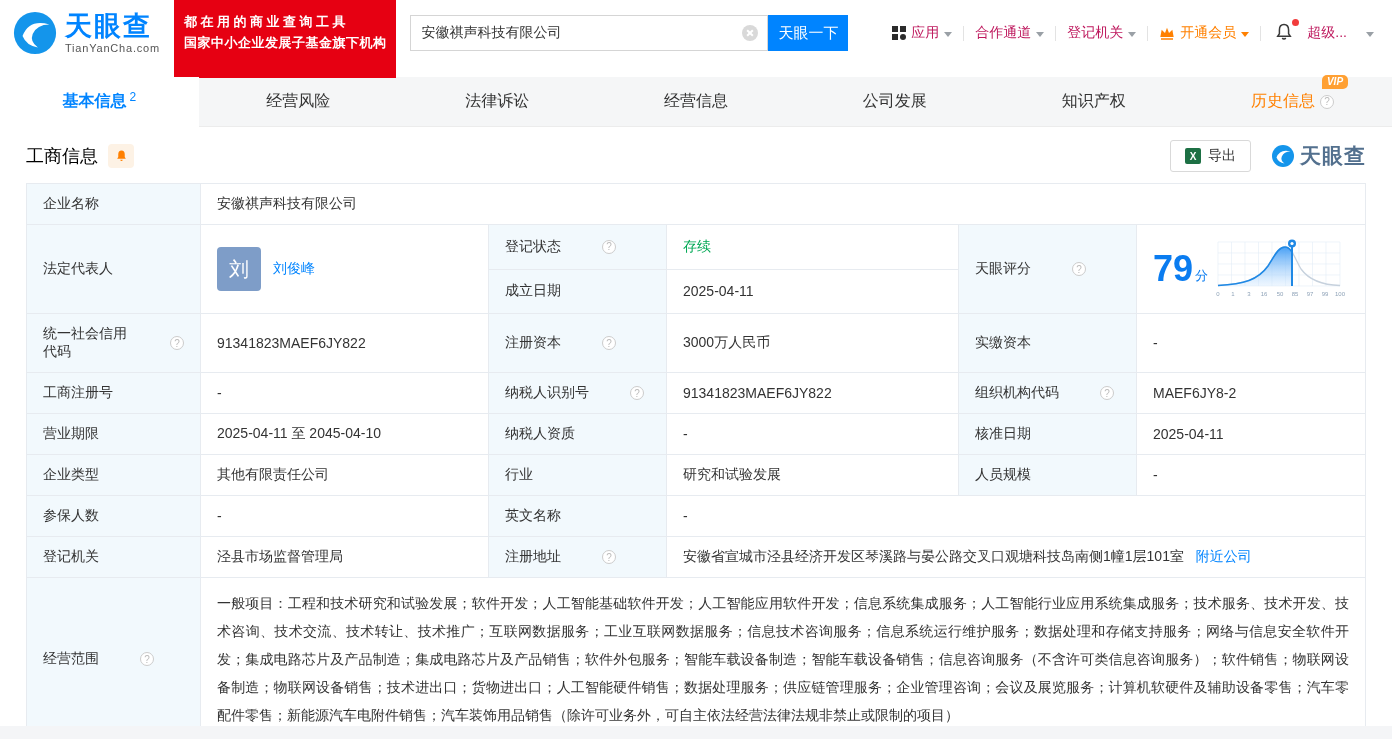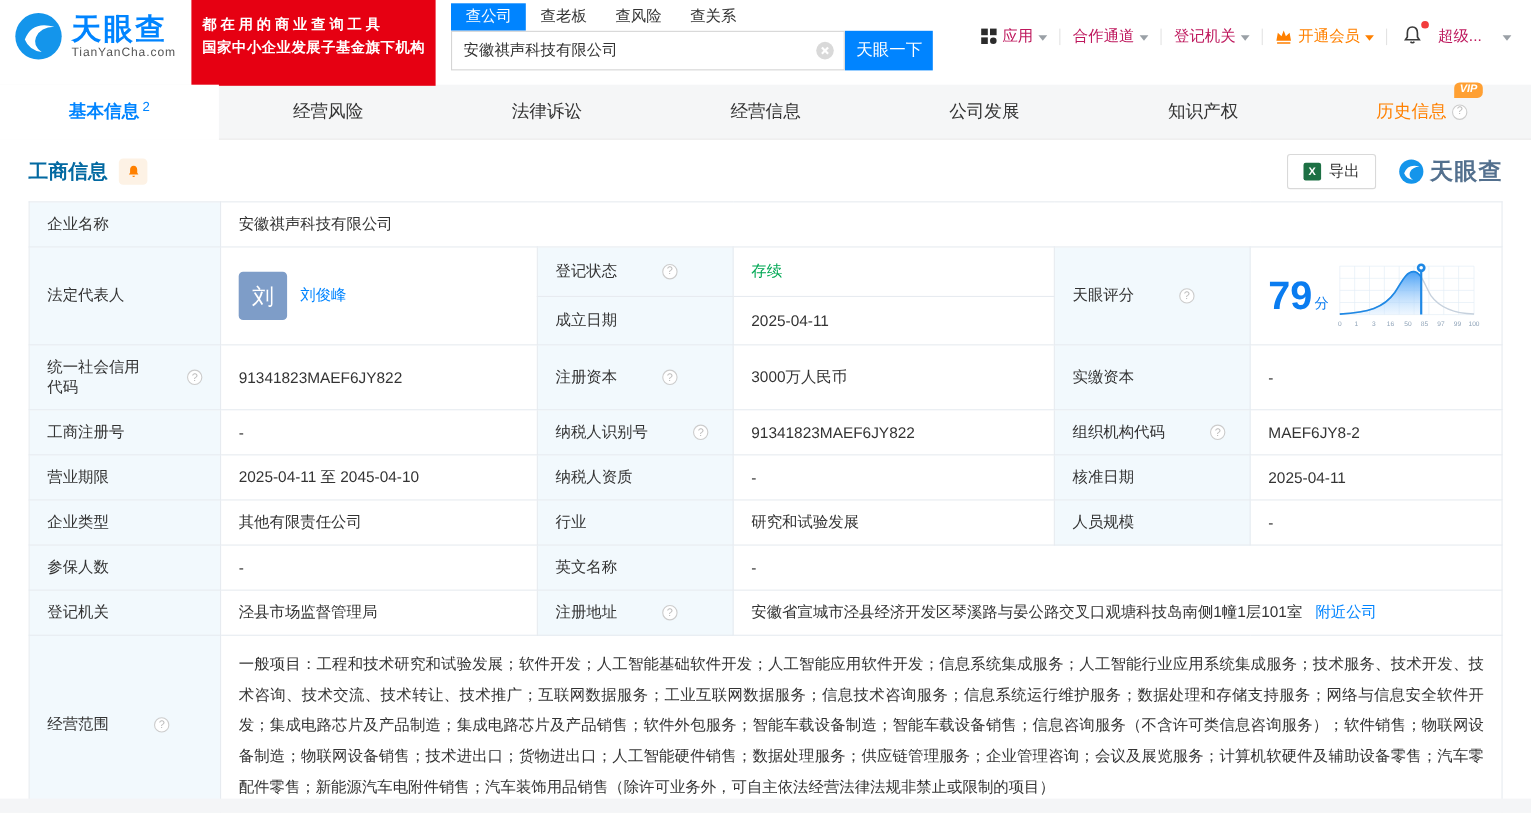--- a/index.html
+++ b/index.html
@@ -46,21 +46,21 @@
   .subnav-tab.active { background: #fff; color: #0084ff; font-weight: bold; border-bottom: 1px solid #fff; margin-bottom: -1px; }
   .badge-num { font-size: 12px; font-weight: normal; color: #0084ff; margin-left: 3px; transform: translateY(-5px); }
   .subnav-tab.history { color: #ff8000; }
   .tab-inner { position: relative; display: flex; align-items: center; }
   .vip-badge { position: absolute; top: -16px; right: -14px; background: #ffa033; color: #fff; font-size: 10px; font-weight: bold; padding: 1px 5px 2px; border-radius: 5px 5px 5px 0; font-style: italic; }
   .help { display: inline-flex; width: 14px; height: 14px; border: 1px solid #ccc; border-radius: 50%; color: #bbb; font-size: 10px; align-items: center; justify-content: center; margin-left: 5px; flex: none; cursor: pointer; background:#fff; }
   .help::before { content: "?"; }
   
   .content { padding: 0 26px; }
   .section-head { display: flex; align-items: center; margin: 13px 0 11px; }
-  .section-title { font-size: 18px; font-weight: bold; color: #0369a1; }
+  .section-title { font-size: 18px; font-weight: normal; color: #000000; }
   .monitor-chip { margin-left: 10px; width: 26px; height: 24px; background: #fdf2e5; border-radius: 4px; display: flex; align-items: center; justify-content: center; cursor: pointer; }
   .head-right { margin-left: auto; display: flex; align-items: center; gap: 20px; }
   .export-btn { display: flex; align-items: center; gap: 7px; background: #fff; border: 1px solid #d9d9d9; border-radius: 3px; padding: 6px 14px; font-size: 14px; color: #333; cursor: pointer; font-family: inherit; }
   .excel-ic { width: 16px; height: 16px; background: #1d7044; color: #fff; border-radius: 2px; display: flex; align-items: center; justify-content: center; font-size: 10px; font-weight: bold; }
   .excel-ic::before { content: "X"; }
   .watermark { display: flex; align-items: center; gap: 5px; }
   .watermark .wm-text { font-size: 21px; font-weight: bold; color: #53708e; letter-spacing: 1px; }
   
   table.info { width: 100%; border-collapse: collapse; table-layout: fixed; }
   table.info td { border: 1px solid #e7ebf0; padding: 11px 16px; font-size: 14px; color: #333; vertical-align: middle; word-break: break-all; }
@@ -92,26 +92,20 @@
     <div class="logo-text">
       <div class="brand">天眼查</div>
       <div class="domain">TianYanCha.com</div>
     </div>
   </div>
   <div class="slogan">
     <div class="l1">都在用的商业查询工具</div>
     <div class="l2">国家中小企业发展子基金旗下机构</div>
   </div>
   <div class="search">
-    <div class="search-tabs">
-      <div class="search-tab active">查公司</div>
-      <div class="search-tab">查老板</div>
-      <div class="search-tab">查风险</div>
-      <div class="search-tab">查关系</div>
-    </div>
     <div class="search-bar">
       <div class="input-wrap">
         <input type="text" value="安徽祺声科技有限公司" style="">
         <span class="clear-ic"></span>
       </div>
       <button class="search-btn">天眼一下</button>
     </div>
   </div>
   <div class="top-nav">
     <div class="nav-item">

